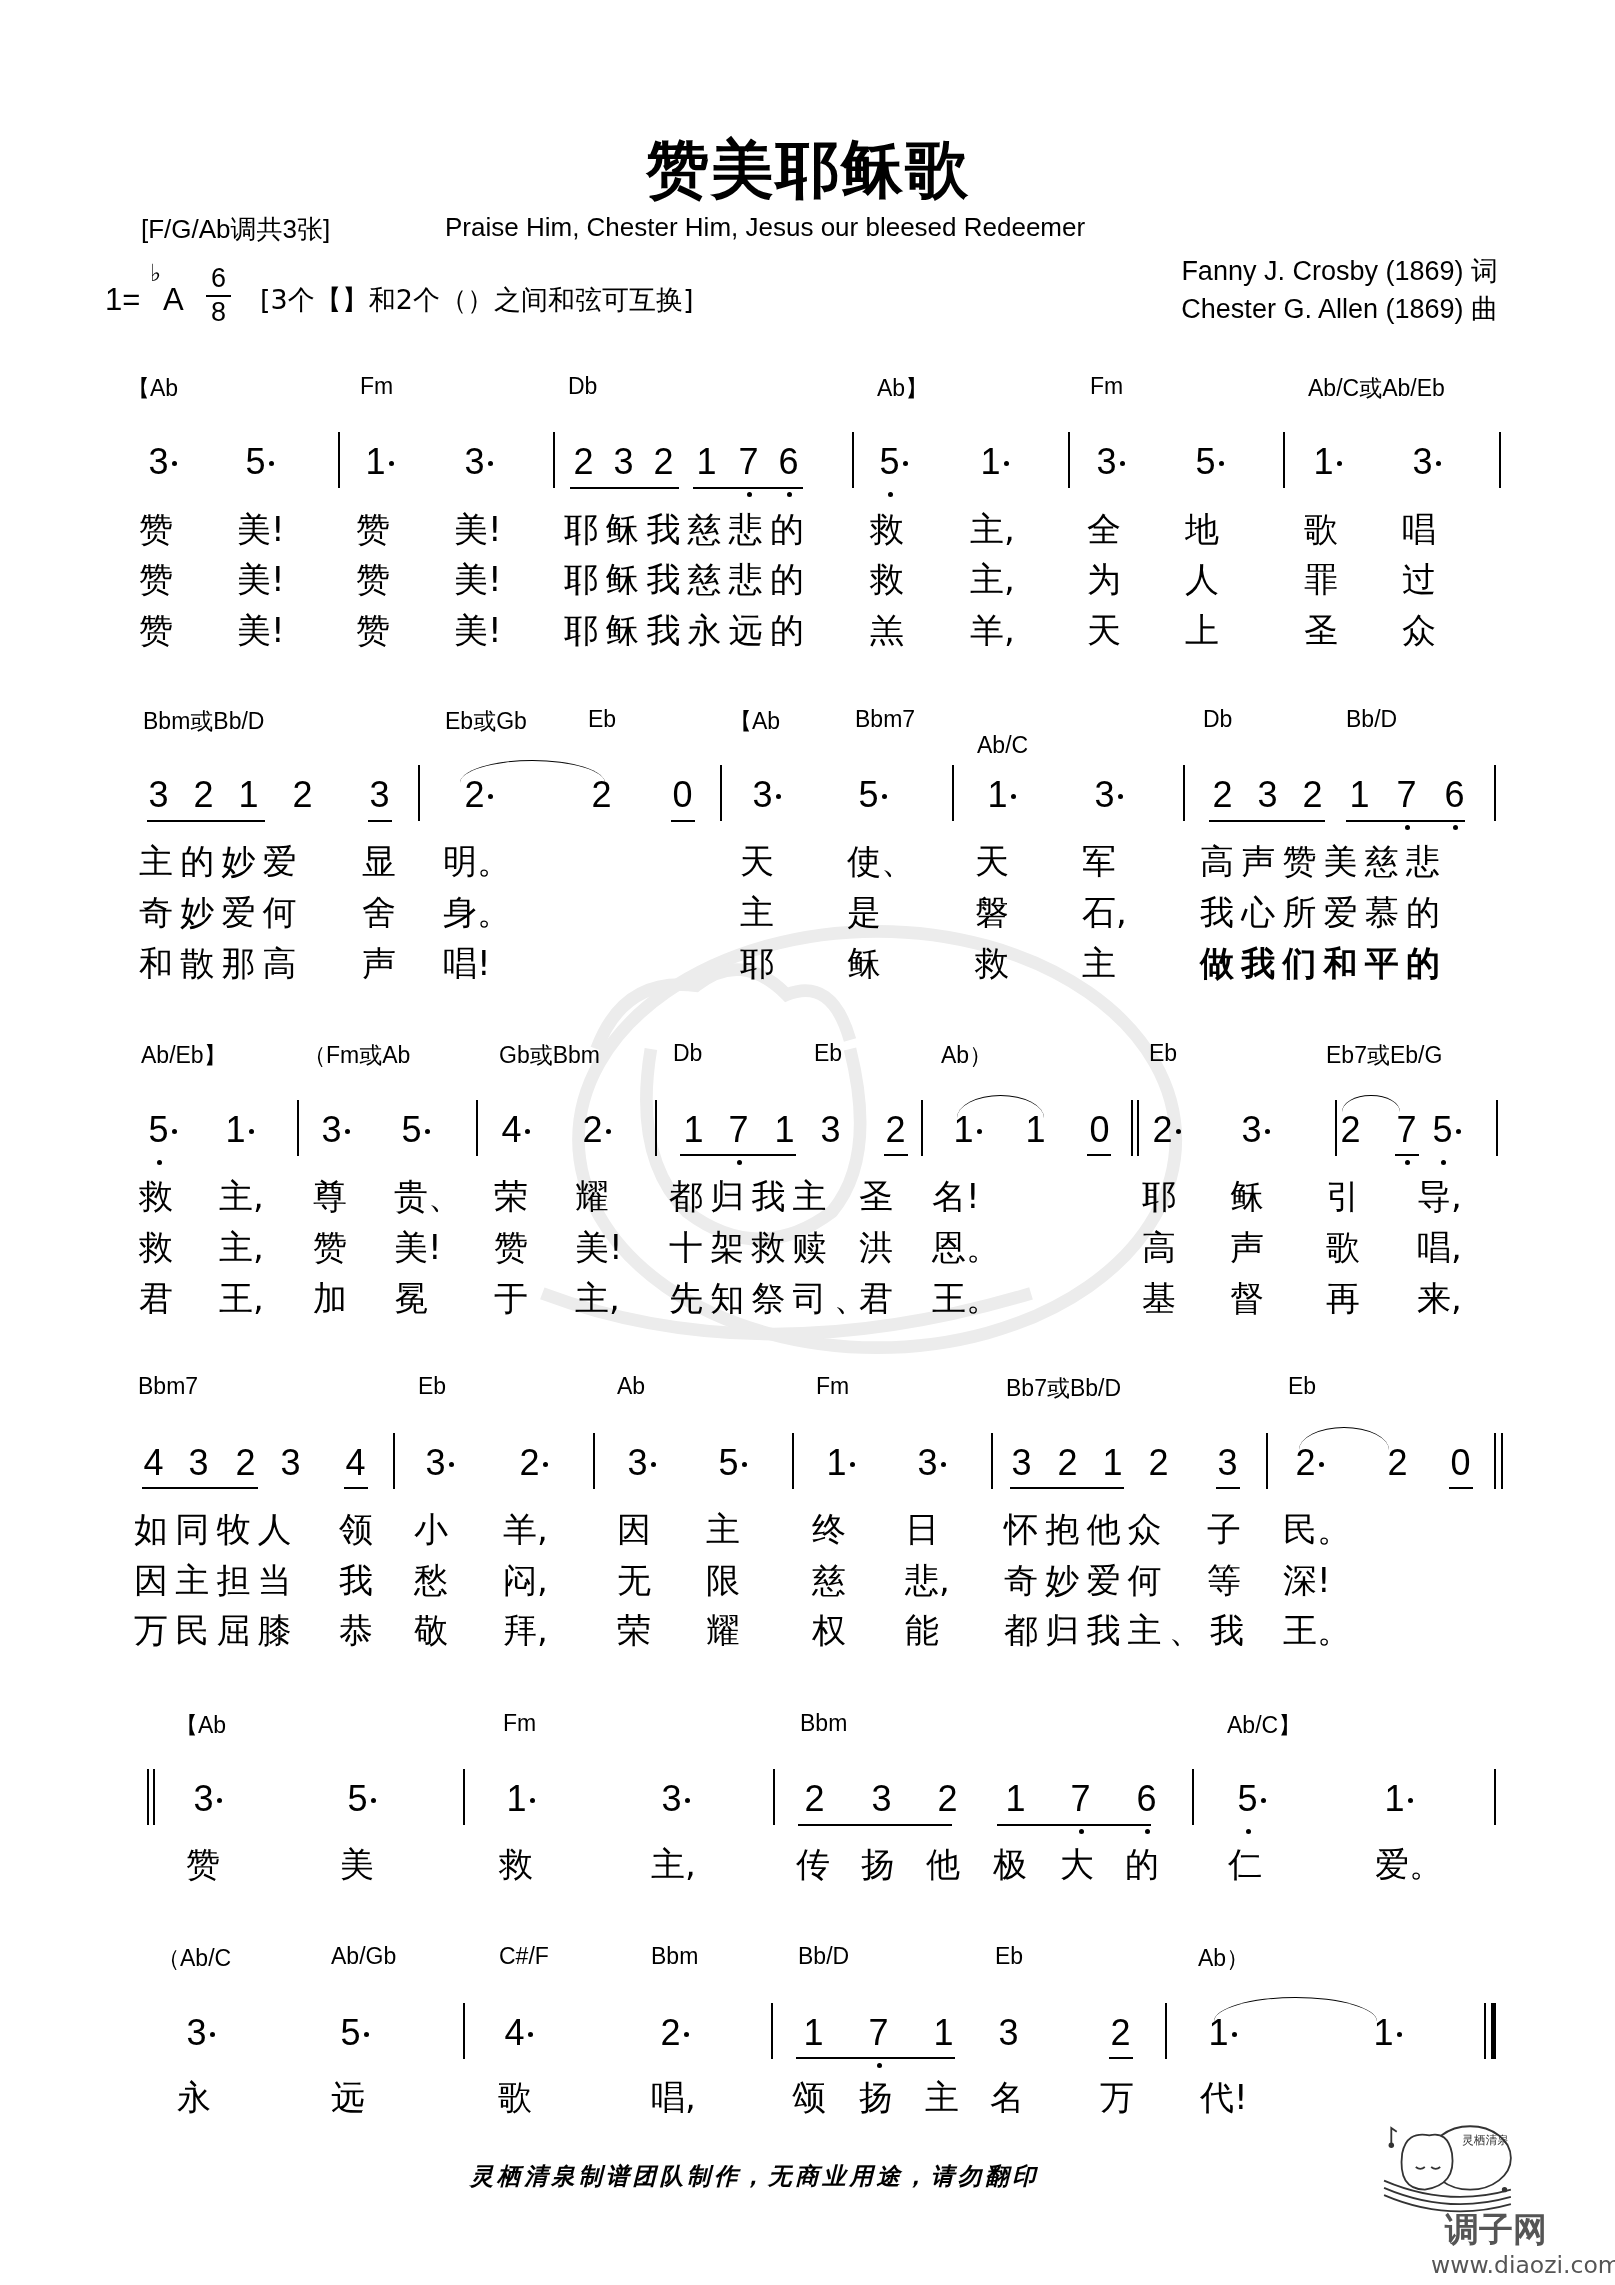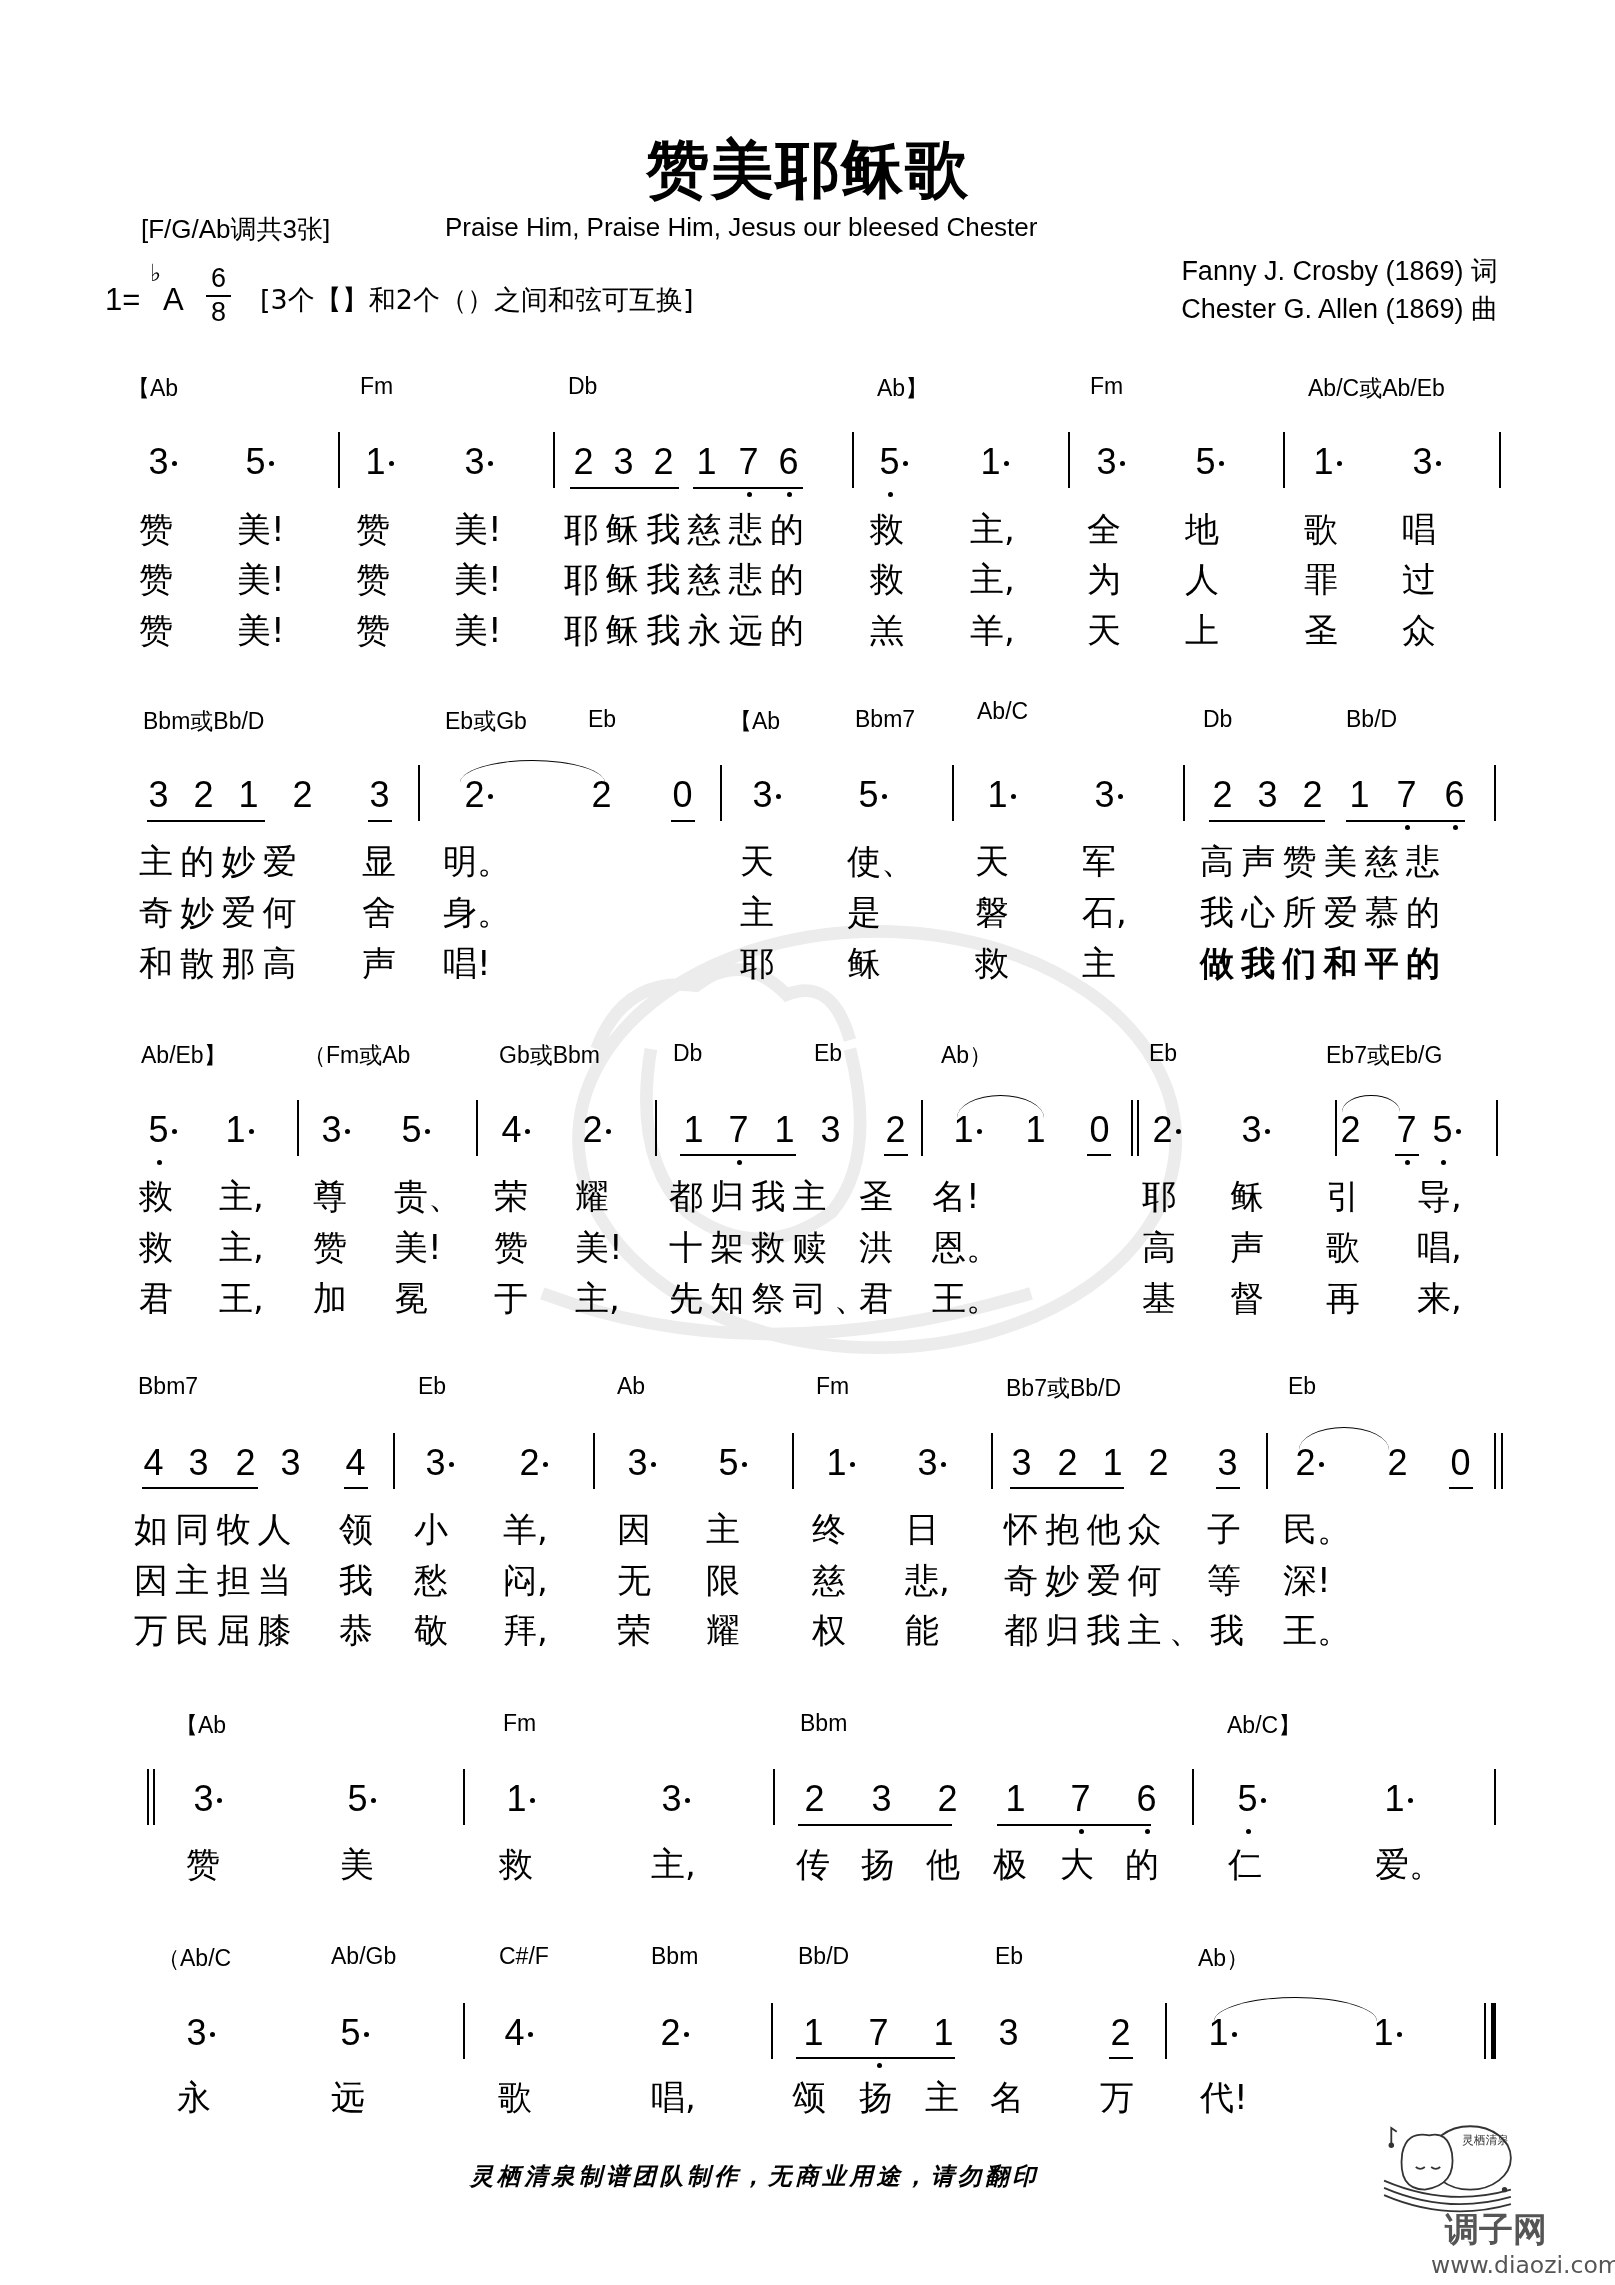--- a/index.html
+++ b/index.html
@@ -39,21 +39,21 @@
   <g fill="none" stroke="#ececec" stroke-width="14">
     <ellipse cx="430" cy="300" rx="330" ry="230"></ellipse>
     <path d="M120 200 Q 150 120 230 130 Q 280 90 330 140 Q 380 120 400 190"></path>
     <path d="M180 200 Q 160 320 220 380 Q 300 440 380 380 Q 430 320 400 200"></path>
     <path d="M60 470 Q 300 560 600 470"></path>
   </g>
 </svg>
 
 <div id="title" class="abs">赞美耶稣歌</div>
 <div id="sheets" class="abs">[F/G/Ab调共3张]</div>
-<div id="eng" class="abs">Praise Him, Praise Him, Jesus our bleesed Chester</div>
+<div id="eng" class="abs">Praise Him, Chester Him, Jesus our bleesed Redeemer</div>
 <div id="lyricist" class="abs">Fanny J. Crosby (1869) 词</div>
 <div id="composer" class="abs">Chester G. Allen (1869) 曲</div>
 
 <div id="key" class="abs">
   <span>1=</span>
   <span class="flat">♭</span>
   <span class="letter">A</span>
 </div>
 <div id="timesig" class="abs">
   <div>6</div>
@@ -127,21 +127,21 @@
       <div class="lyric" style="left: 1185px; top: 608px; letter-spacing: 0px;">上</div>
       <div class="lyric" style="left: 1304px; top: 608px; letter-spacing: 0px;">圣</div>
       <div class="lyric" style="left: 1402px; top: 608px; letter-spacing: 0px;">众</div>
     </div>
     <div>
       <div class="chord" style="left: 143px; top: 706px;">Bbm或Bb/D</div>
       <div class="chord" style="left: 445px; top: 706px;">Eb或Gb</div>
       <div class="chord" style="left: 588px; top: 706px;">Eb</div>
       <div class="chord" style="left: 729px; top: 706px;">【Ab</div>
       <div class="chord" style="left: 855px; top: 706px;">Bbm7</div>
-      <div class="chord" style="left: 977px; top: 698px;">Ab/C</div>
+      <div class="chord" style="left: 977px; top: 732px;">Ab/C</div>
       <div class="chord" style="left: 1203px; top: 706px;">Db</div>
       <div class="chord" style="left: 1346px; top: 706px;">Bb/D</div>
       <div class="note" style="left: 145px; top: 774px;"><span>3</span></div>
       <div class="note" style="left: 190px; top: 774px;"><span>2</span></div>
       <div class="note" style="left: 235px; top: 774px;"><span>1</span></div>
       <div class="note" style="left: 289px; top: 774px;"><span>2</span></div>
       <div class="note" style="left: 366px; top: 774px;"><span>3</span></div>
       <div class="note" style="left: 461px; top: 774px;"><span>2</span><i class="dotr"></i></div>
       <div class="note" style="left: 588px; top: 774px;"><span>2</span></div>
       <div class="note" style="left: 669px; top: 774px;"><span>0</span></div>

